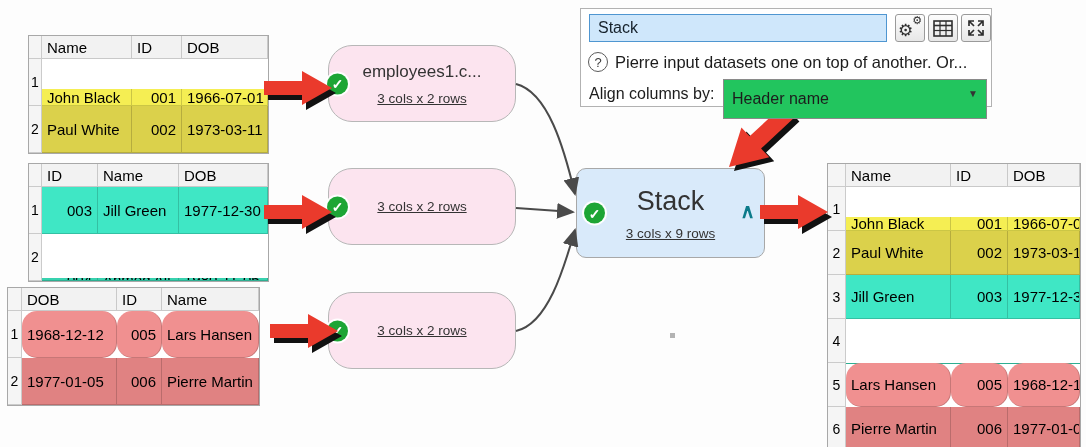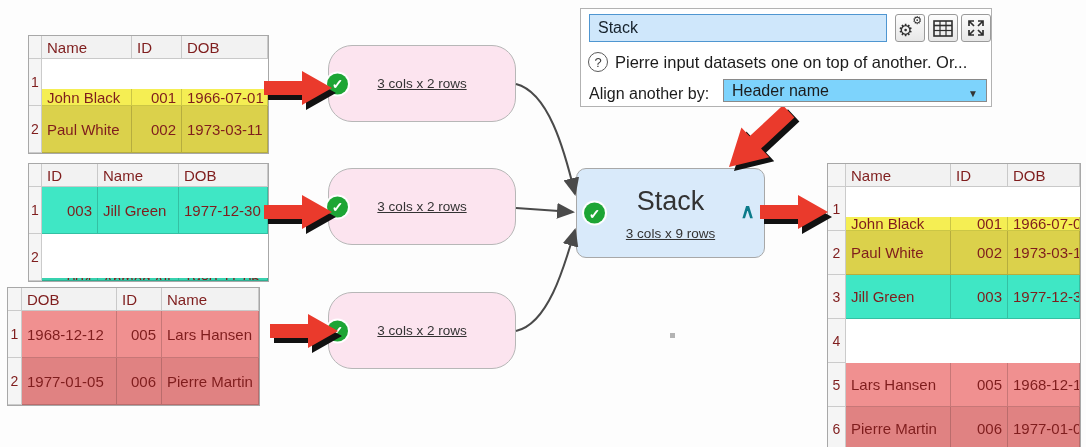--- a/index.html
+++ b/index.html
@@ -2,28 +2,28 @@
 <html style="--yellow-odd: #f5ee53; --yellow-even: #dbd14b; --teal-odd: #3fe7c5; --teal-even: #38d2af; --red-odd: #f09090; --red-even: #e08282; --node-pink: #fce4ef; --stack-blue: #d9eafa; --status-green: #1da535; --arrow-red: #ea3a2c; --caret-teal: #0c7b8a; --field-bg: #cfe7fb; --field-border: #4f96d1;"><head>
 <meta charset="utf-8">
 <style>
   html,body{margin:0;padding:0;background:#fff;}
   *{box-sizing:border-box;}
   body{font-family:"Liberation Sans", sans-serif;}
 
   .canvas{position:relative;width:1086px;height:447px;overflow:hidden;background:#fdfdfd;}
 
   
-  .dtable{position:absolute;display:grid;border:1px solid #a8a8a8;background:#fff;font-size:15px;color:#7f1d1d;z-index:2;}
+  .dtable{position:absolute;display:grid;border:1px solid #a8a8a8;background:#fff;font-size:15px;color:#000000;z-index:2;}
   .c{border-right:1px solid rgba(0,0,0,.17);border-bottom:1px solid rgba(0,0,0,.17);display:flex;align-items:center;padding:0 5px;white-space:nowrap;overflow:hidden;}
   .hd{background:#f2f2f2;}
   .gut{background:#f5f5f5;justify-content:center;padding:0 2px;font-size:14px;}
   .ar{justify-content:flex-end;}
   .cy1{background:var(--yellow-odd);margin-top:30px;} .cy2{background:var(--yellow-even);}
   .ct1{background:var(--teal-odd);}   .ct2{background:var(--teal-even);margin-top:44px;}
-  .cr1{background:var(--red-odd);}    .cr2{background:var(--red-even);}
+  .cr1{background:var(--red-odd);border-radius:15px;}    .cr2{background:var(--red-even);}
 
   #t1{left:28px;top:35px;grid-template-columns:13px 90px 50px 86px;grid-template-rows:23px 47px 47px;}
   #t2{left:28px;top:163px;grid-template-columns:13px 56px 81px 89px;grid-template-rows:23px 47px 47px;}
   #t3{left:7px;top:287px;grid-template-columns:14px 95px 45px 97px;grid-template-rows:23px 47px 47px;}
   #tout{left:827px;top:163px;grid-template-columns:18px 105px 57px 72px;grid-template-rows:23px repeat(6,44px);}
 
   
   .node{position:absolute;background:var(--node-pink);border:1.5px solid #b7b7b7;border-radius:24px;display:flex;flex-direction:column;align-items:center;justify-content:center;gap:9px;z-index:3;}
   .node .title{font-size:17px;color:#333;}
   .node .sub{font-size:13.5px;color:#333;text-decoration:underline;}
@@ -42,21 +42,21 @@
   .panel{position:absolute;left:580px;top:8px;width:412px;height:99px;background:#fff;border:1px solid #b2b2b2;z-index:10;color:#1c1c1c;}
   .name-field{position:absolute;left:8px;top:5px;width:298px;height:28px;background:var(--field-bg);border:1px solid var(--field-border);font-size:16px;display:flex;align-items:center;padding-left:8px;color:#15212b;}
   .pbtn{position:absolute;top:5px;width:30px;height:28px;background:linear-gradient(#fdfdfd,#e7e7e7);border:1px solid #9a9a9a;border-radius:3px;display:flex;align-items:center;justify-content:center;color:#2e2e2e;}
   #btn-gear{left:314px;} #btn-table{left:347px;} #btn-expand{left:380px;}
   .gearwrap{position:relative;width:22px;height:22px;}
   .gear-big{position:absolute;left:-1px;top:3px;font-size:17px;}
   .gear-small{position:absolute;right:-1px;top:-3px;font-size:11px;}
   .help-row{position:absolute;left:7px;top:43px;display:flex;align-items:center;gap:7px;font-size:16.5px;}
   .qmark{width:20px;height:20px;border:1.5px solid #5a5a5a;border-radius:50%;color:#3c3c3c;font-size:13px;display:flex;align-items:center;justify-content:center;flex:0 0 auto;}
   .align-row{position:absolute;left:8px;top:76px;font-size:16px;display:flex;align-items:center;}
-  .dropdown{position:absolute;left:142px;top:70px;width:264px;height:23px;background:#7dd3fc;border:1px solid #8a8a8a;font-size:16px;display:flex;align-items:center;padding-left:8px;}
+  .dropdown{position:absolute;left:142px;top:70px;width:264px;height:40px;background:#22c55e;border:1px solid #8a8a8a;font-size:16px;display:flex;align-items:center;padding-left:8px;}
   .dd-arrow{position:absolute;right:8px;top:8px;font-size:10px;color:#333;}
 
   
   .svglayer{position:absolute;left:0;top:0;z-index:6;pointer-events:none;}
   .griddot{position:absolute;left:670px;top:333px;width:5px;height:5px;background:#b3b3b3;z-index:1;}
 </style>
 </head>
 <body>
 
 <div class="canvas">
@@ -134,20 +134,21 @@
     <div class="c cr1 ar">005</div>
     <div class="c cr1">1968-12-12</div>
     <div class="c gut">6</div>
     <div class="c cr2">Pierre Martin</div>
     <div class="c cr2 ar">006</div>
     <div class="c cr2">1977-01-05</div>
   </div>
 
   <div class="node" id="n1">
     <div class="badge">✓</div>
+    <div class="title">employees1.c...</div>
     <div class="sub">3 cols x 2 rows</div>
   </div>
   <div class="node" id="n2">
     <div class="badge">✓</div>
     <div class="sub">3 cols x 2 rows</div>
   </div>
   <div class="node" id="n3">
     <div class="badge">✓</div>
     <div class="sub">3 cols x 2 rows</div>
   </div>
@@ -207,21 +208,21 @@
         <path d="M12,8 L17,3 M12,3 L17,3 L17,8"></path>
         <path d="M8,12 L3,17 M3,12 L3,17 L8,17"></path>
         <path d="M12,12 L17,17 M17,12 L17,17 L12,17"></path>
       </svg>
     </div>
     <div class="help-row">
       <span class="qmark">?</span>
       <span>Pierre input datasets one on top of another. Or...</span>
     </div>
     <div class="align-row">
-      <span>Align another by:</span>
+      <span>Align columns by:</span>
     </div>
     <div class="dropdown">
       <span>Header name</span>
       <span class="dd-arrow">▼</span>
     </div>
   </div>
 
 </div>
 
 </body></html>

